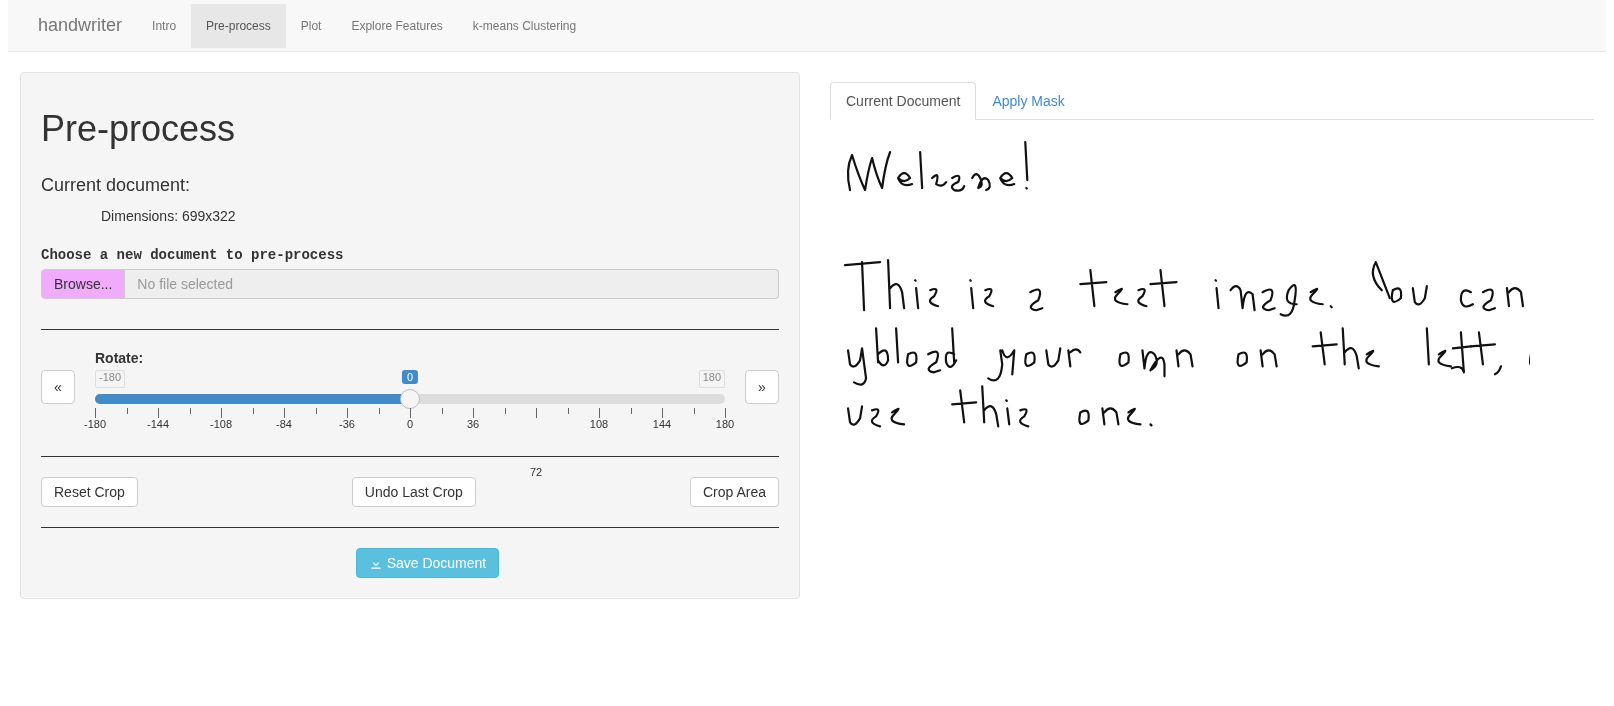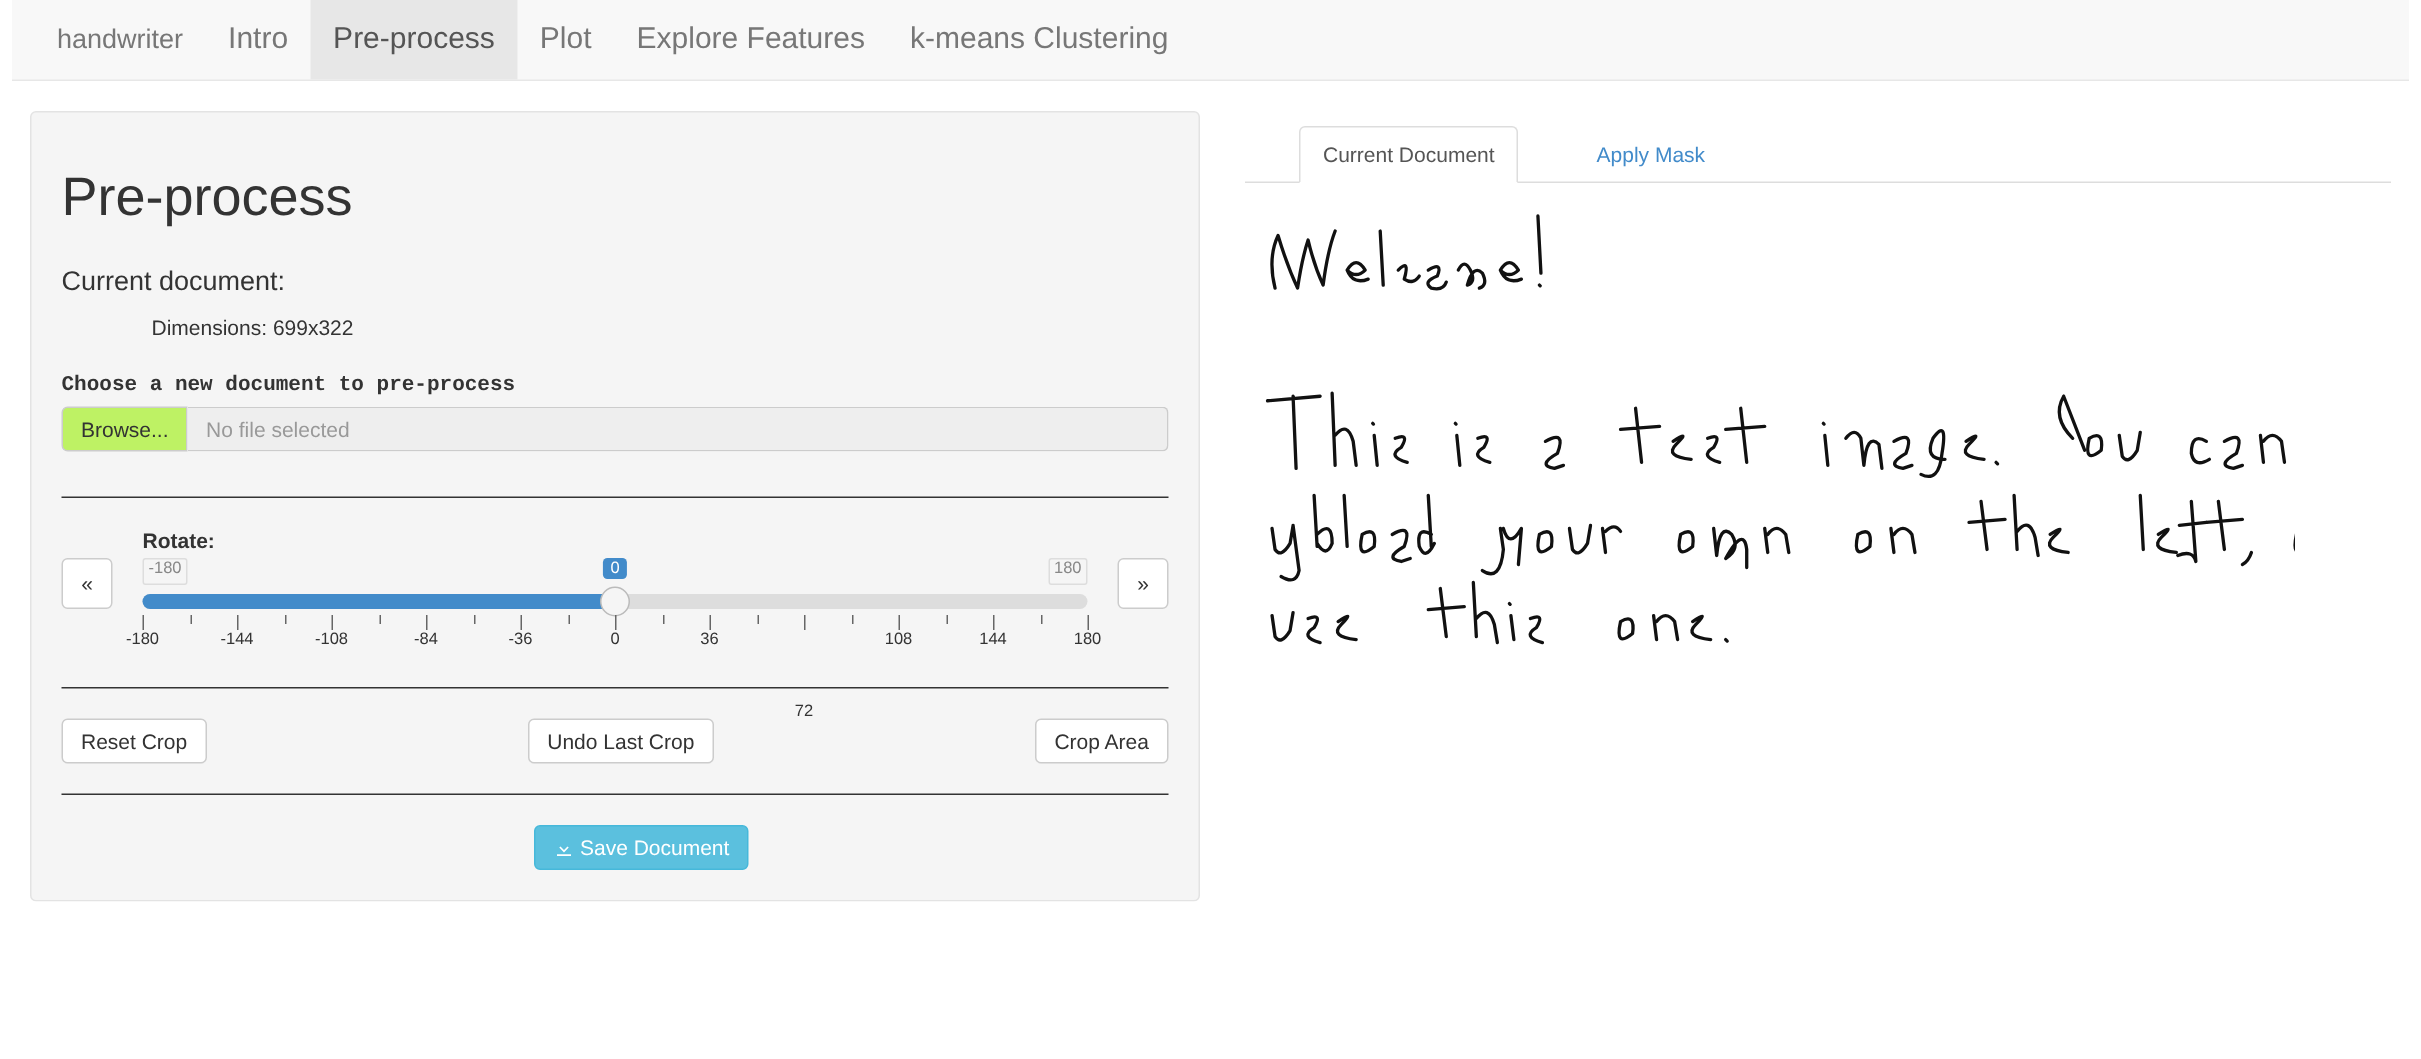--- a/index.html
+++ b/index.html
@@ -30,21 +30,21 @@
     margin: 0;
     padding: 0;
     display: flex;
   }
   .navbar-nav li { display: block; }
   .navbar-nav li a {
     display: block;
     padding: 15px;
     color: #777;
     text-decoration: none;
-    font-size: 20px;
+    font-size: 12px;
     text-align: right;
   }
   .navbar-nav li.active a {
     background: #e7e7e7;
     color: #555;
   }
   .container {
     display: flex;
     gap: 30px;
     padding: 0 20px;
@@ -81,21 +81,21 @@
     margin-bottom: 6px;
     display: block;
     font-family: Liberation Mono, monospace;
   }
   .file-input-group {
     display: flex;
     width: 100%;
     margin-bottom: 30px;
   }
   .browse-btn {
-    background: #bef264;
+    background: #f0abfc;
     border: 1px solid #ccc;
     border-radius: 4px 0 0 4px;
     padding: 6px 12px;
     font-size: 14px;
     color: #333;
     cursor: pointer;
   }
   .file-name {
     flex: 1;
     background: #eee;
@@ -230,21 +230,20 @@
     border-bottom: 1px solid #ddd;
   }
   .nav-tabs li a {
     display: block;
     padding: 10px 15px;
     border: 1px solid transparent;
     border-radius: 4px 4px 0 0;
     margin-bottom: -1px;
     color: #428bca;
     text-decoration: none;
-    margin-left: 36px;
   }
   .nav-tabs li.active a {
     border-color: #ddd #ddd #fff;
     color: #555;
     background: #fff;
   }
   .handwriting-svg {
     margin-top: 20px;
     width: 100%;
     max-width: 700px;

